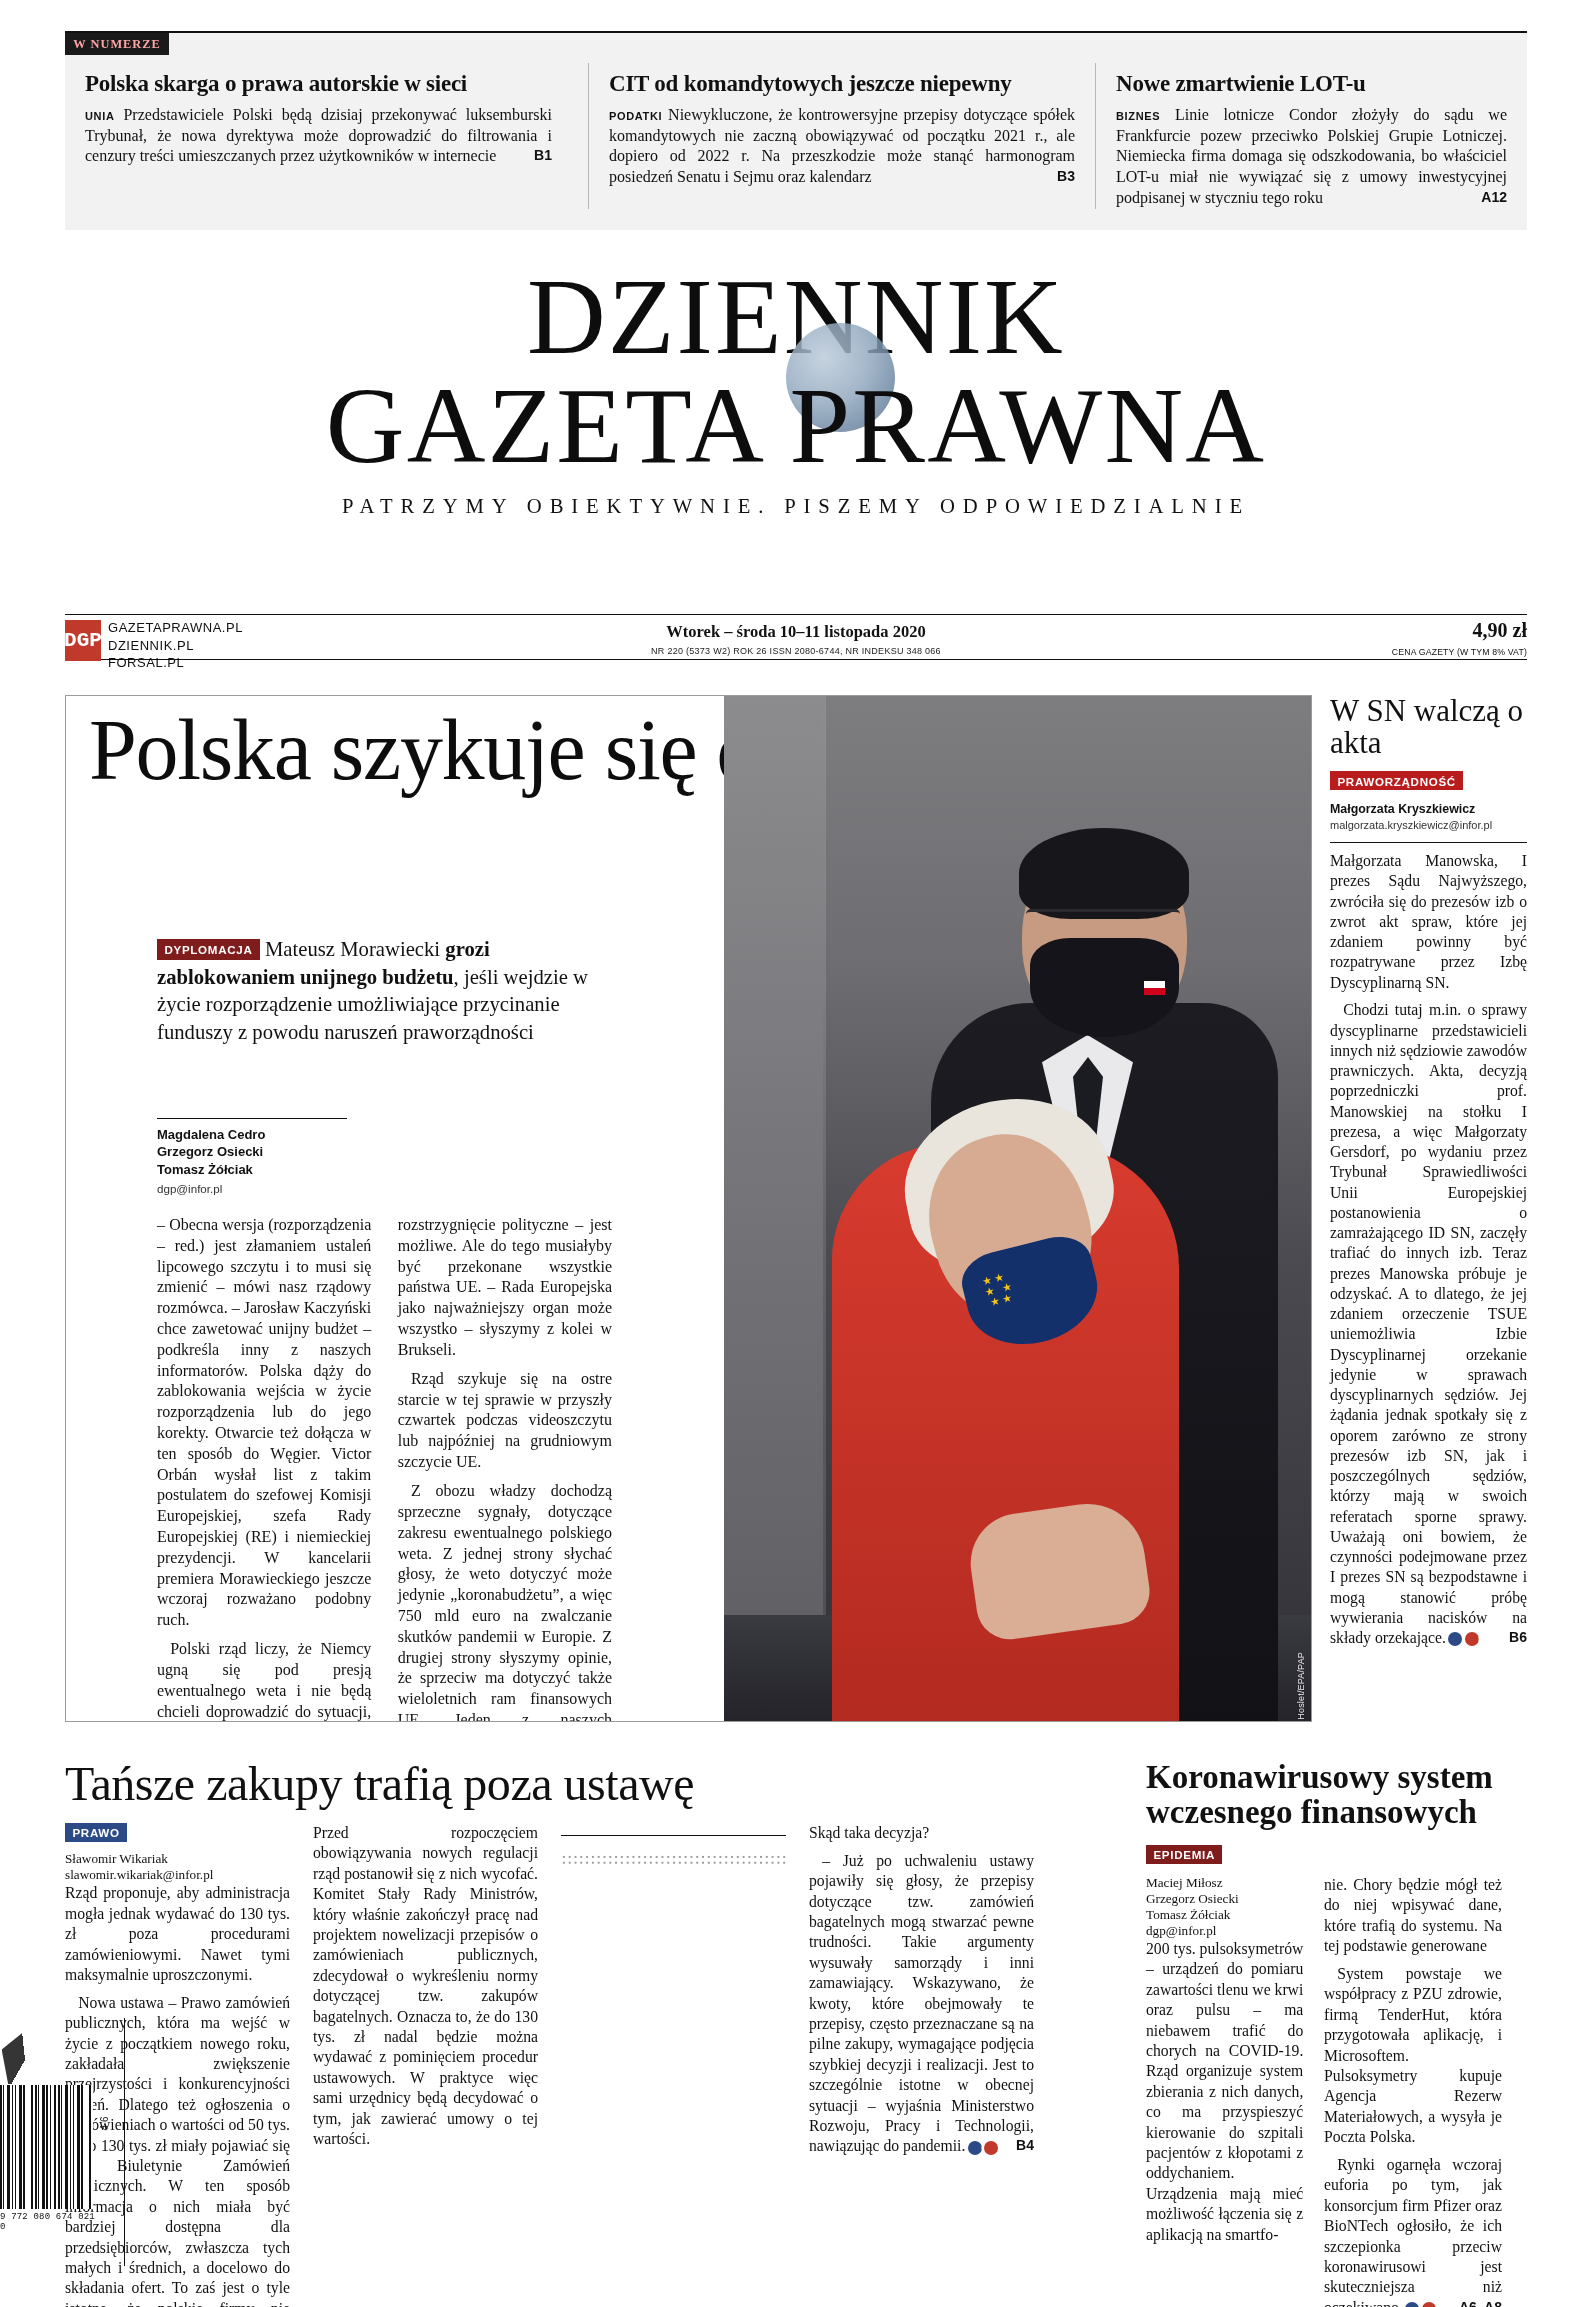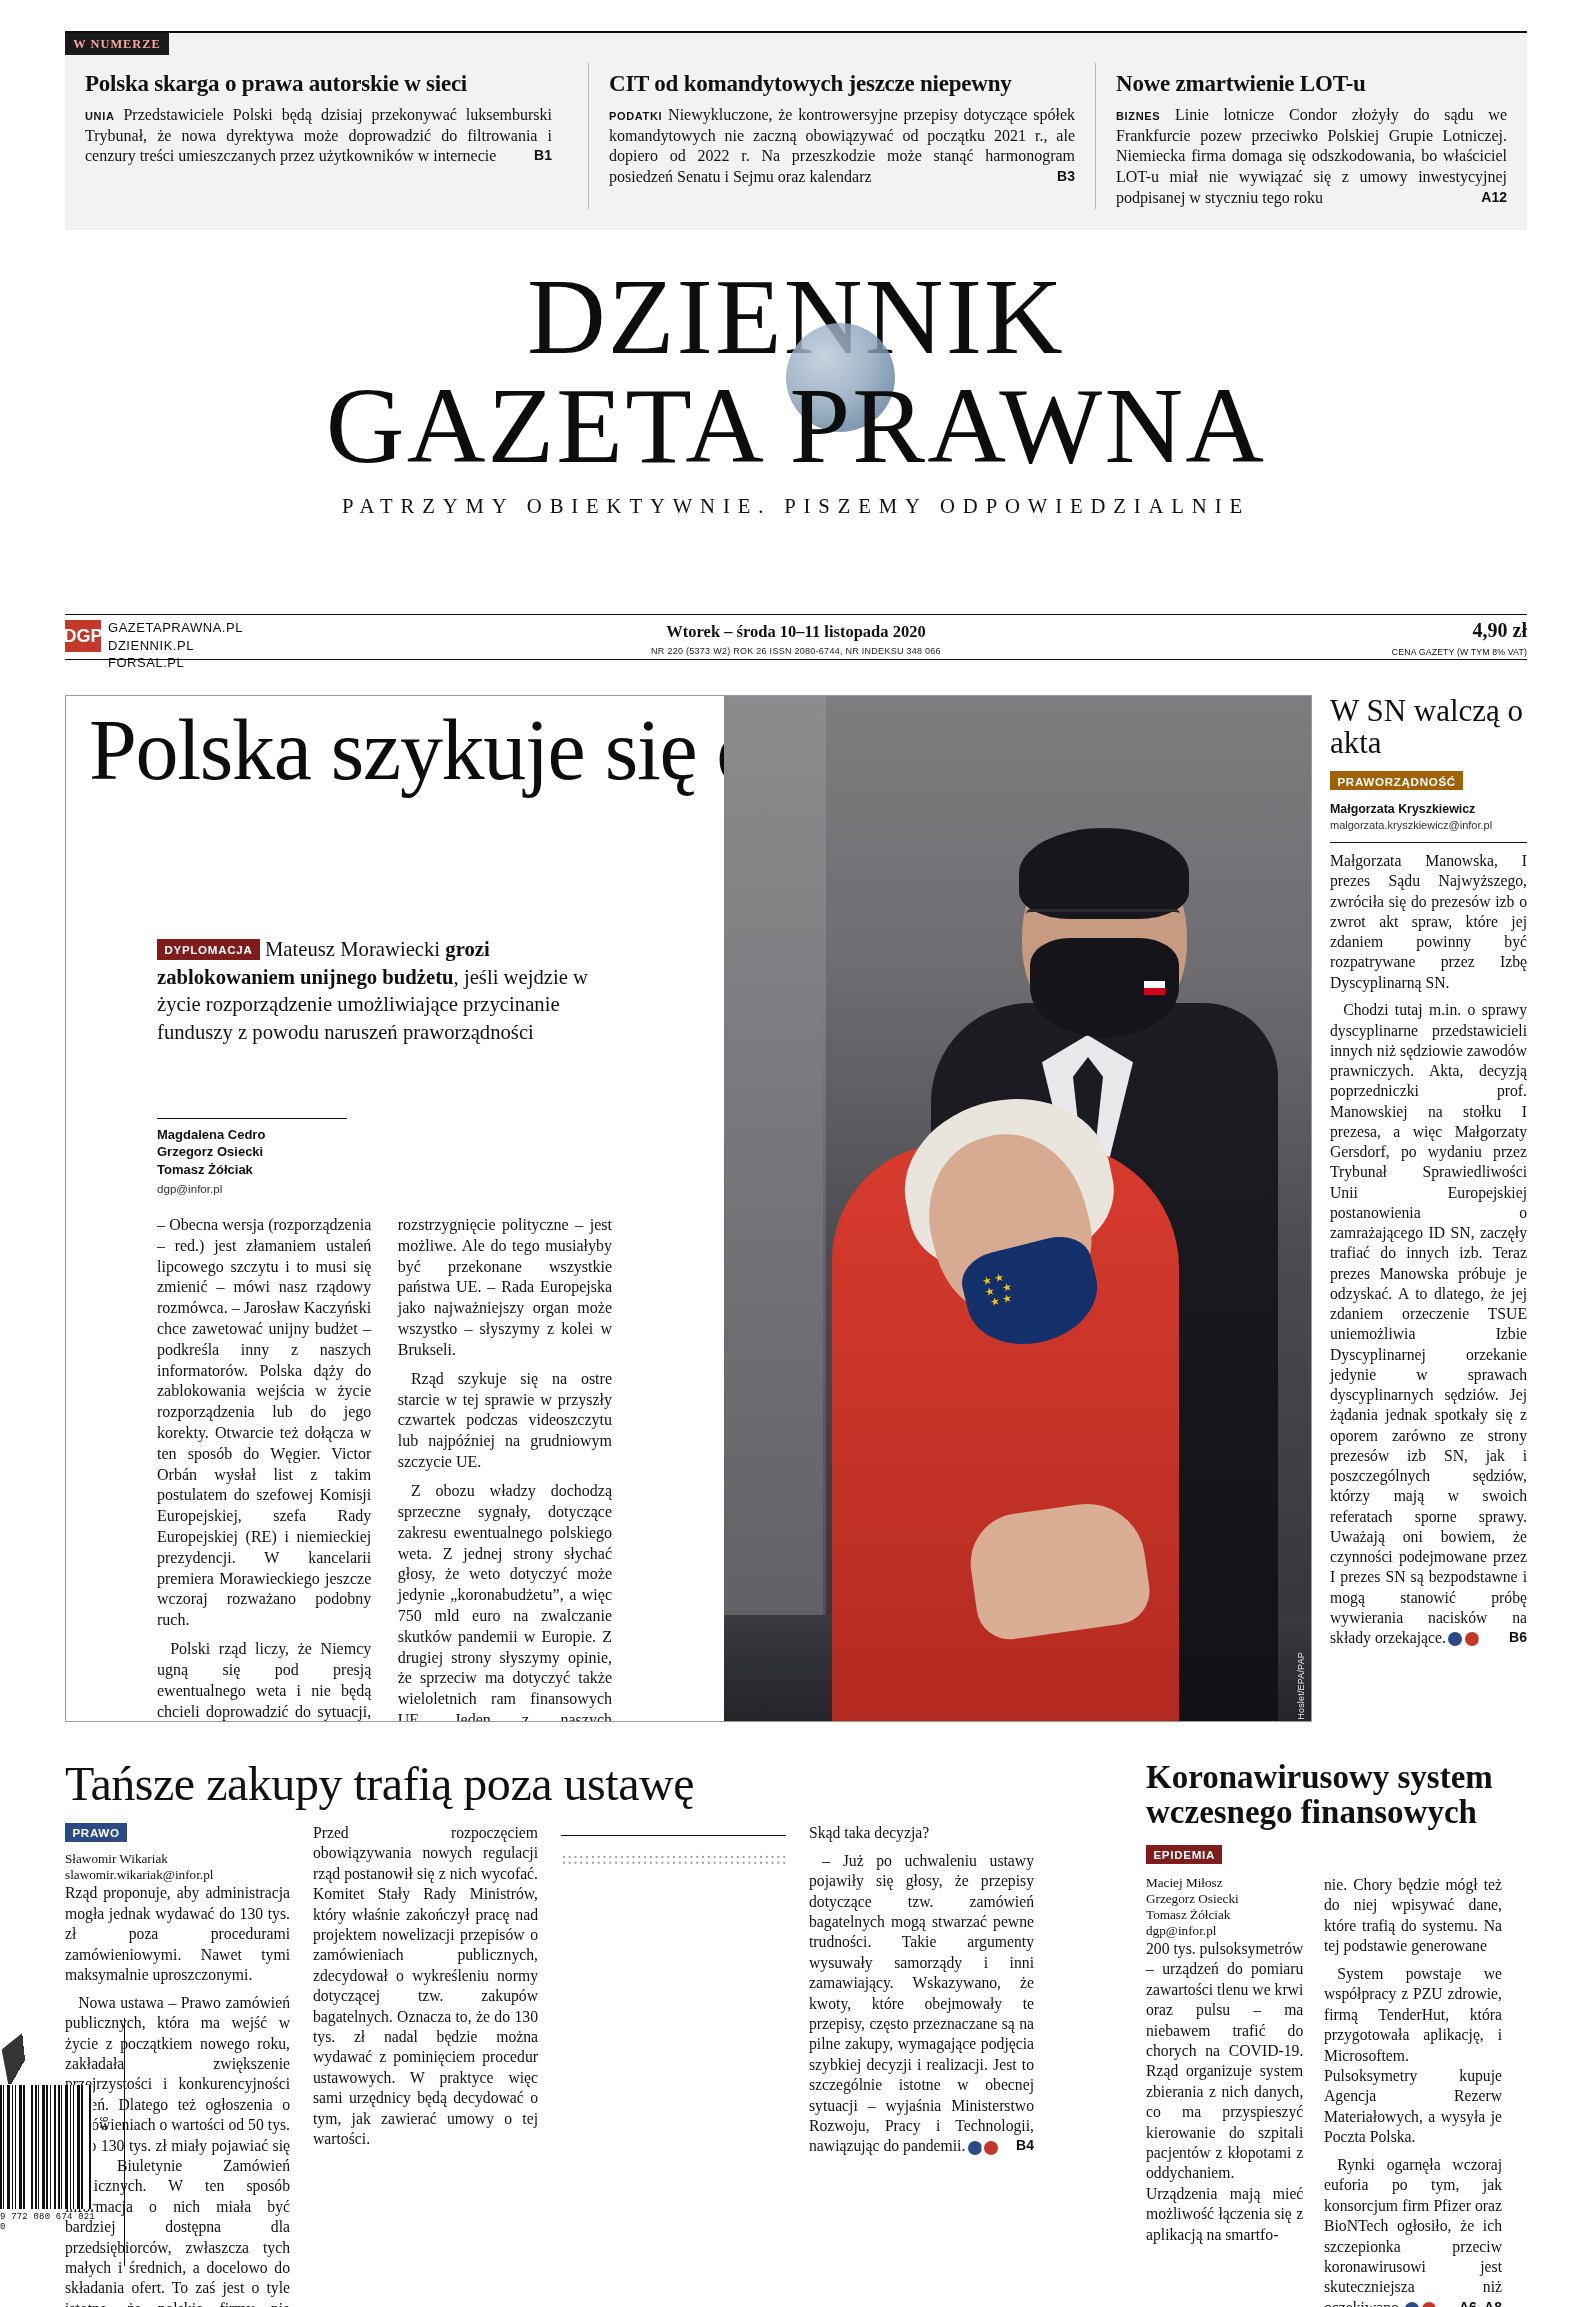--- a/index.html
+++ b/index.html
@@ -104,25 +104,25 @@
   }
 
   
   .infobar {
     position: absolute; left: 65px; top: 614px; width: 1462px; height: 46px;
     border-top: 1.7px solid #111;
     border-bottom: 1.7px solid #111;
   }
   .dgp-logo {
     position: absolute; left: 0; top: 5px;
-    width: 36px; height: 32px;
+    width: 36px; height: 41px;
     background: #c0392b;
     color: #fff;
-    font-family: Liberation Sans, sans-serif;
-    font-size: 18px; font-weight: bold;
+    font-family: Liberation Mono, monospace;
+    font-size: 21px; font-weight: bold;
     display: flex; align-items: center; justify-content: center;
   }
   .sites {
     position: absolute; left: 43px; top: 4.1px;
     font-family: "Liberation Sans", sans-serif;
     font-size: 13px; font-weight: normal; line-height: 1.35;
     letter-spacing: .04em;
   }
   .issue {
     position: absolute; left: 0; right: 0; top: 6.6px;
@@ -168,21 +168,21 @@
   .badge {
     display: inline-block;
     background: #7f1d1d; color: #fff;
     font-family: "Liberation Sans", sans-serif;
     font-size: 11.6px; font-weight: bold; letter-spacing: .06em;
     padding: 3.3px 7.4px 2.5px 7.4px;
     vertical-align: 1.7px;
     margin-right: 5px;
   }
   .badge.prawo { background: #2b4a86; }
-  .badge.gray { background: #a16207; }
+  .badge.gray { background: #b91c1c; }
 
   .byline {
     position: absolute; left: 91px; top: 422px; width: 190px;
     border-top: 1.7px solid #111;
     padding-top: 6.6px;
     font-family: "Liberation Sans", sans-serif;
     font-size: 13px; font-weight: bold; line-height: 1.35;
   }
   .byline .mail { font-weight: normal; font-size: 11.6px; color: #333; margin-top: 2.5px; }
 

